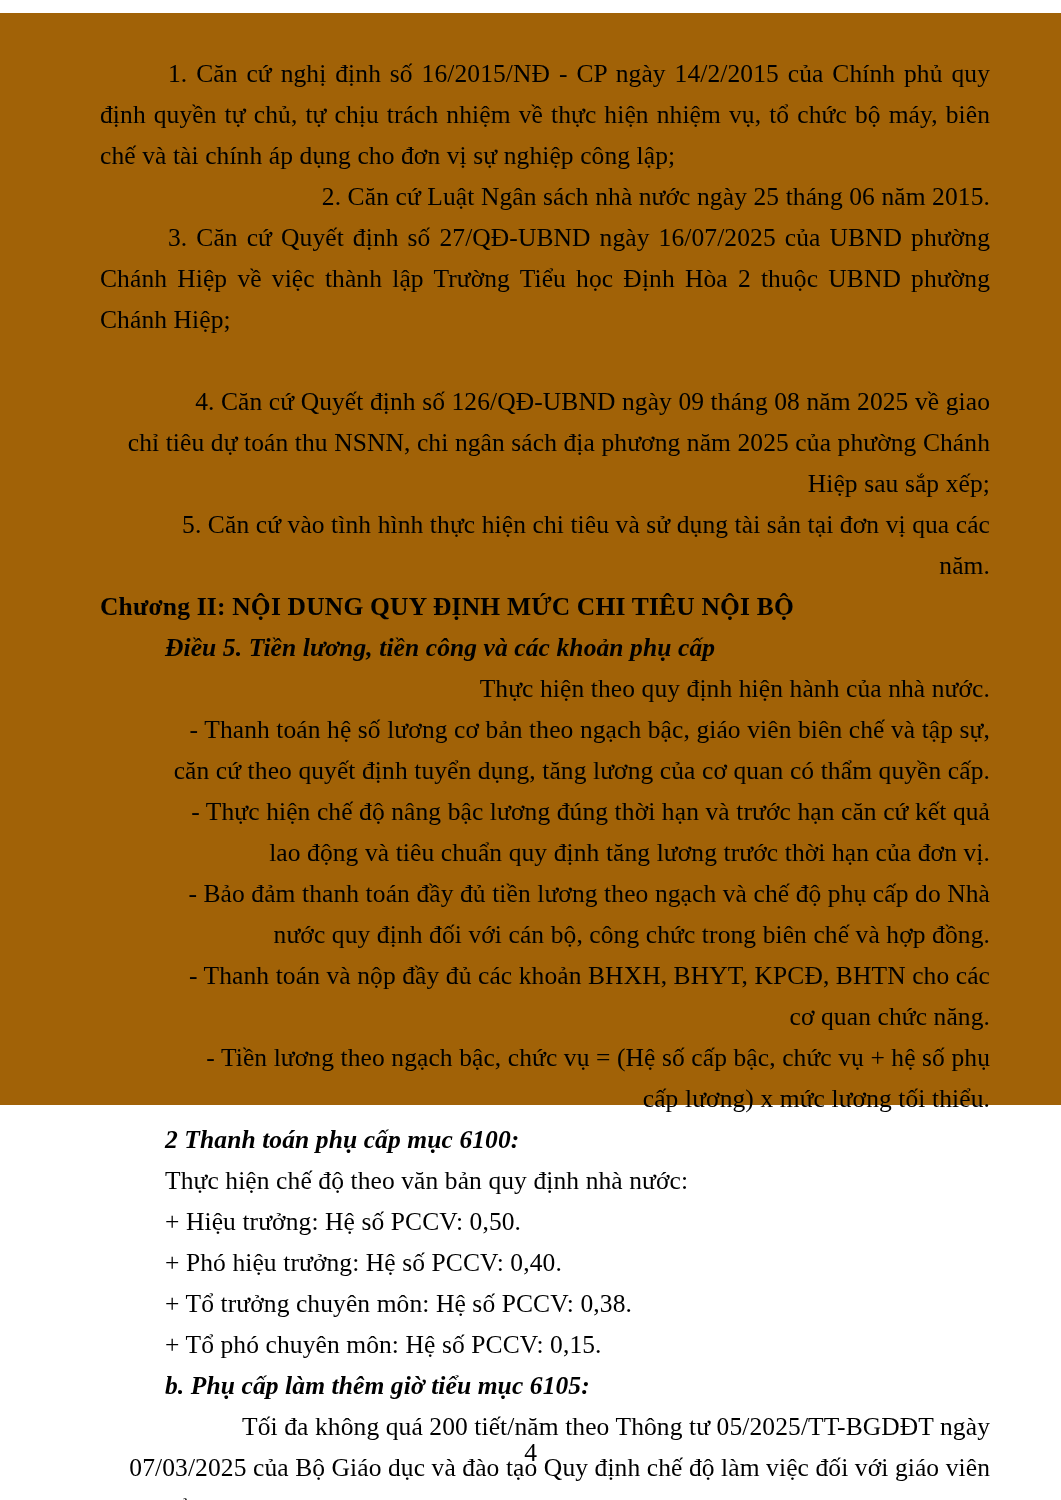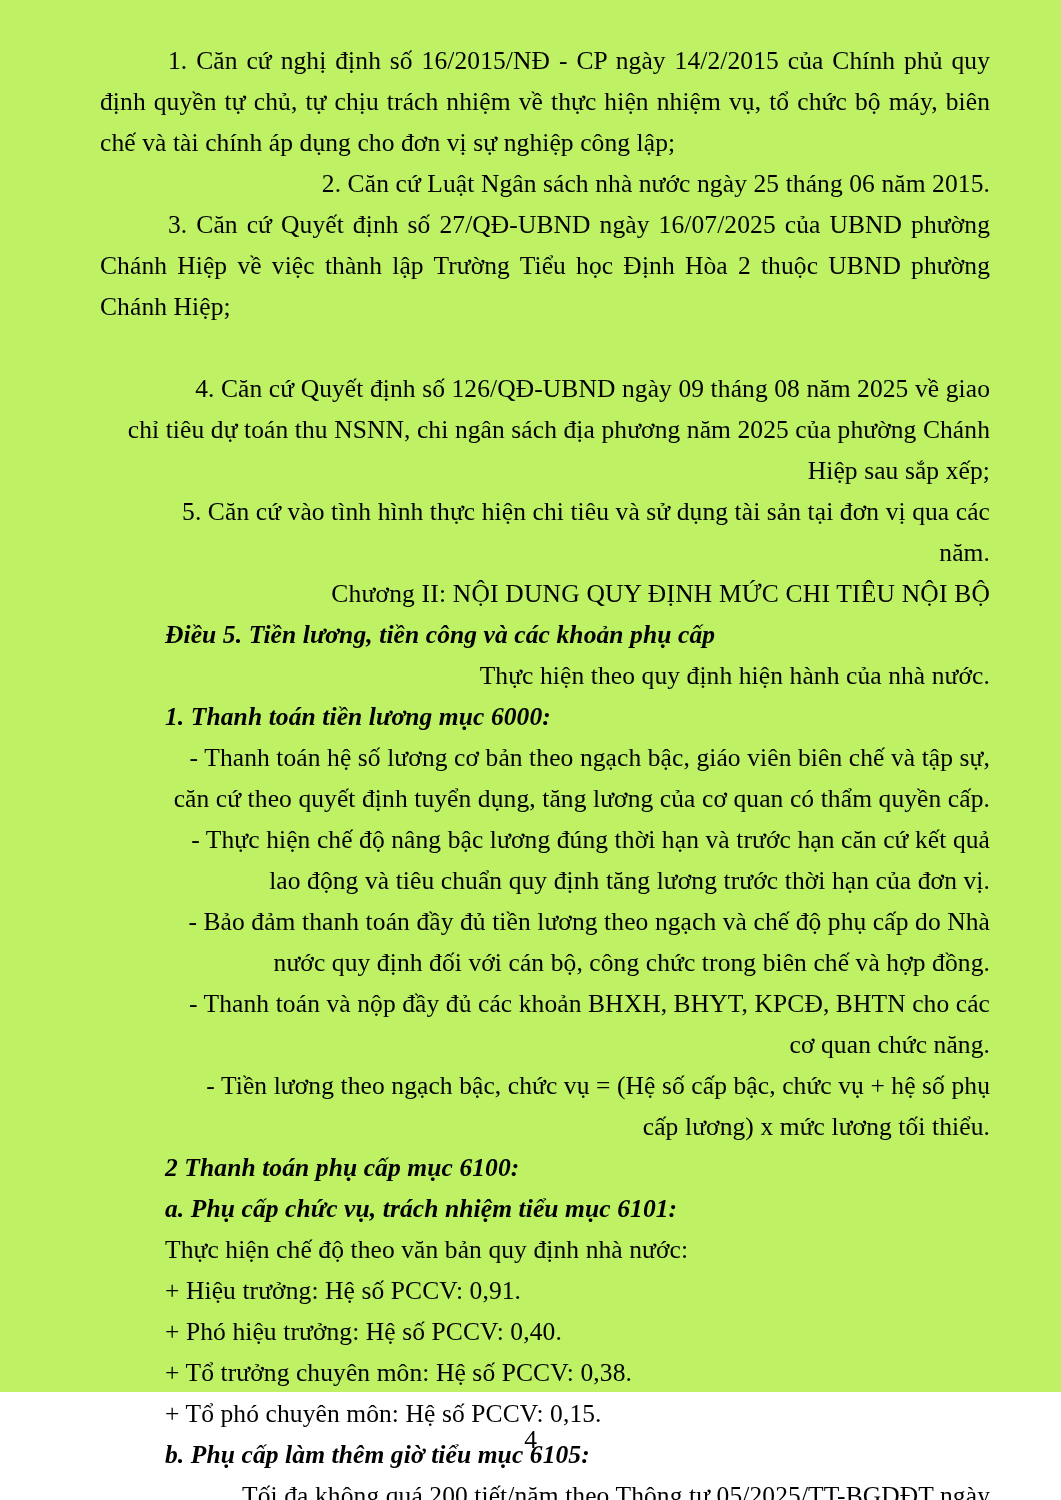--- a/index.html
+++ b/index.html
@@ -11,24 +11,24 @@
   body {
     width: 1061px;
     height: 1500px;
     position: relative;
     font-family: "Liberation Serif", "DejaVu Serif", serif;
     color: #000000;
     overflow: hidden;
   }
   .page {
     position: absolute;
-    left: 0; top: 0;
+    left: 0; top: 13px;
     width: 1061px;
-    height: 1392px;
-    background: #bef264;
+    height: 1092px;
+    background: #a16207;
   }
   .content {
     position: absolute;
     left: 100px;
     top: 40px;
     width: 890px;
   }
   p {
     margin: 0;
     font-size: 25.5px;
@@ -60,22 +60,22 @@
     padding-left: 65px;
     font-style: italic;
   }
   
   .item {
     text-align: left;
     text-indent: 0;
     padding-left: 65px;
   }
   .chapter-title {
-    font-weight: normal;
-    text-align: right;
+    font-weight: bold;
+    text-align: left;
     text-indent: 0;
     letter-spacing: 0.2px;
   }
   .gap {
     height: 41px;
   }
   .page-number {
     position: absolute;
     left: 0;
     top: 1425px;
@@ -103,39 +103,37 @@
     <p class="para-left">4. Căn cứ Quyết định số 126/QĐ-UBND ngày 09 tháng 08 năm 2025 về giao chỉ tiêu dự toán thu NSNN, chi ngân sách địa phương năm 2025 của phường Chánh Hiệp sau sắp xếp;</p>
 
     <p class="para-left">5. Căn cứ vào tình hình thực hiện chi tiêu và sử dụng tài sản tại đơn vị qua các năm.</p>
 
     <p class="chapter-title">Chương II: NỘI DUNG QUY ĐỊNH MỨC CHI TIÊU NỘI BỘ</p>
 
     <p class="subhead">Điều 5. Tiền lương, tiền công và các khoản phụ cấp</p>
 
     <p class="para-small-ind">Thực hiện theo quy định hiện hành của nhà nước.</p>
 
-    <p class="subhead">1. Thanh toán tiền lương mục 6000:</p>
 
     <p class="para-left">- Thanh toán hệ số lương cơ bản theo ngạch bậc, giáo viên biên chế và tập sự, căn cứ theo quyết định tuyển dụng, tăng lương của cơ quan có thẩm quyền cấp.</p>
 
     <p class="para-left">- Thực hiện chế độ nâng bậc lương đúng thời hạn và trước hạn căn cứ kết quả lao động và tiêu chuẩn quy định tăng lương trước thời hạn của đơn vị.</p>
 
     <p class="para-left">- Bảo đảm thanh toán đầy đủ tiền lương theo ngạch và chế độ phụ cấp do Nhà nước quy định đối với cán bộ, công chức trong biên chế và hợp đồng.</p>
 
     <p class="para-left">- Thanh toán và nộp đầy đủ các khoản BHXH, BHYT, KPCĐ, BHTN cho các cơ quan chức năng.</p>
 
     <p class="para-left">- Tiền lương theo ngạch bậc, chức vụ = (Hệ số cấp bậc, chức vụ + hệ số phụ cấp lương) x mức lương tối thiểu.</p>
 
     <p class="subhead">2 Thanh toán phụ cấp mục 6100:</p>
 
-    <p class="subhead">a. Phụ cấp chức vụ, trách nhiệm tiểu mục 6101:</p>
 
     <p class="item">Thực hiện chế độ theo văn bản quy định nhà nước:</p>
 
-    <p class="item">+ Hiệu trưởng: Hệ số PCCV: 0,91.</p>
+    <p class="item">+ Hiệu trưởng: Hệ số PCCV: 0,50.</p>
 
     <p class="item">+ Phó hiệu trưởng: Hệ số PCCV: 0,40.</p>
 
     <p class="item">+ Tổ trưởng chuyên môn: Hệ số PCCV: 0,38.</p>
 
     <p class="item">+ Tổ phó chuyên môn: Hệ số PCCV: 0,15.</p>
 
     <p class="subhead">b. Phụ cấp làm thêm giờ tiểu mục 6105:</p>
 
     <p class="para-left">Tối đa không quá 200 tiết/năm theo Thông tư 05/2025/TT-BGDĐT ngày 07/03/2025 của Bộ Giáo dục và đào tạo Quy định chế độ làm việc đối với giáo viên phổ thông, dự bị đại học. Thông tư 21/2025/TT-BGDĐT ngày 23/09/2025 của Bộ Giáo dục và đào tạo Quy định chế độ trả tiền lương dạy thêm giờ đối với nhà giáo trong các cơ sở giáo dục công lập.</p>

